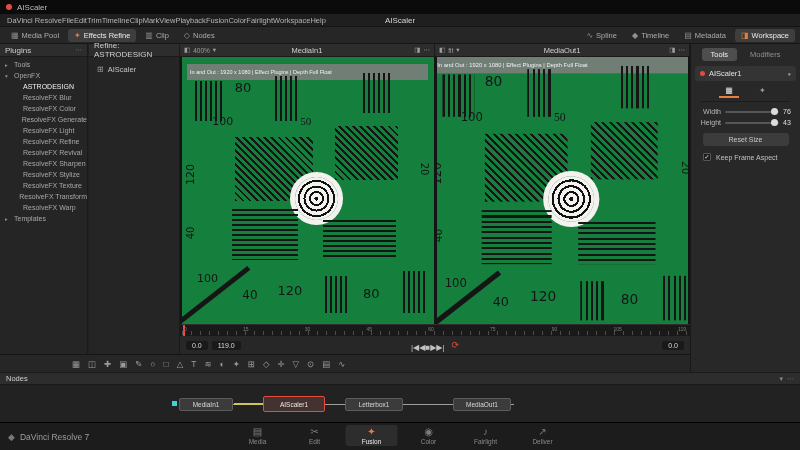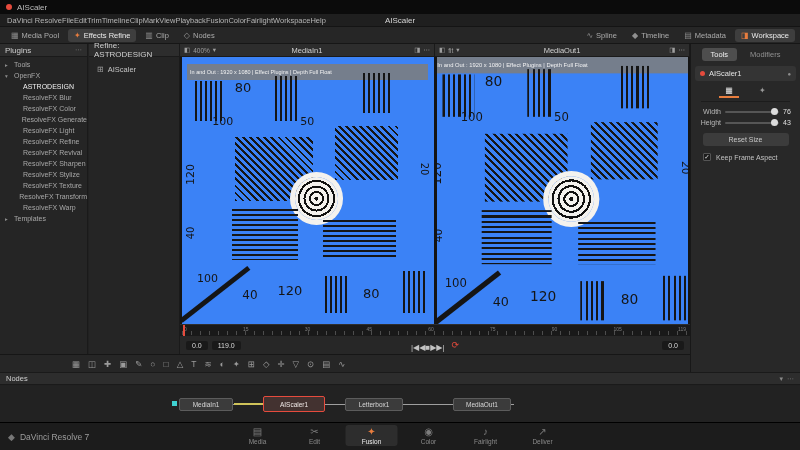--- a/index.html
+++ b/index.html
@@ -39,37 +39,37 @@
   .fx-item .ficon { color:#9a9a9a; font-size:8px; }
 
   
   .viewer-area { position:absolute; left:180px; top:44px; width:510px; height:310px; background:#1c1c1c; }
   .viewer-headers { display:flex; height:13px; }
   .vh { flex:1; position:relative; background:#2d2d2d; border-bottom:1px solid #1a1a1a; border-right:1px solid #1a1a1a; display:flex; align-items:center; padding:0 4px; font-size:6.5px; color:#9f9f9f; }
   .vh-title { position:absolute; left:0; right:0; text-align:center; font-size:7.5px; color:#d2d2d2; z-index:0; }
   .vh-left, .vh-right { display:flex; align-items:center; gap:3px; z-index:1; }
   .vh-right { margin-left:auto; }
   .viewer-canvas { position:absolute; left:0; top:13px; width:510px; height:267px; background:#141414; display:flex; gap:3px; padding:0 2px; }
-  .viewer { flex:1; position:relative; background:#3b82f6; overflow:hidden; }
+  .viewer { flex:1; position:relative; background:#15803d; overflow:hidden; }
 
   
   .chart { position:absolute; inset:0; }
   .viewer.zoomed .chart { transform:scale(1.06); transform-origin:55% 50%; }
   .cap { position:absolute; left:2%; right:2%; top:2.5%; height:6%; background:rgba(125,125,125,.88); color:#f2f2f2; font-size:5.5px; display:flex; align-items:center; padding:0 3px; white-space:nowrap; overflow:hidden; }
   .pat { position:absolute; }
   .vl { background:repeating-linear-gradient(90deg,#151515 0 2px,transparent 2px 5px); }
   .hl { background:repeating-linear-gradient(180deg,#151515 0 2px,transparent 2px 5px); }
   .dg { background:repeating-linear-gradient(45deg,#151515 0 2px,transparent 2px 5px); }
   .bull { position:absolute; border-radius:50%; background:repeating-radial-gradient(circle,#111 0 2px,#f4f2ee 2px 5.5px); box-shadow:0 0 0 5px #f4f2ee; }
   .pnum { position:absolute; color:#151515; font-family:"DejaVu Sans", sans-serif; line-height:1; }
   .p-vl1 { left:5%; top:9%; width:12%; height:15%; }
   .p-n1 { left:21%; top:9%; font-size:13px; }
   .p-vl2 { left:37%; top:7%; width:9%; height:17%; }
   .p-n2 { left:12%; top:22%; font-size:11px; }
-  .p-n3 { left:47%; top:22%; font-size:11px; }
+  .p-n3 { left:47%; top:22%; font-size:11px;font-family:Liberation Serif, serif; }
   .p-vl3 { left:72%; top:6%; width:11%; height:15%; }
   .p-n4 { right:1%; top:40%; font-size:10px; transform:rotate(90deg); }
   .p-dg1 { left:21%; top:30%; width:31%; height:24%; }
   .p-dg2 { left:61%; top:26%; width:25%; height:20%; }
   .p-bull { left:45%; top:45%; width:17%; height:16%; }
   .p-hl1 { left:20%; top:57%; width:26%; height:19%; }
   .p-hl2 { left:56%; top:61%; width:29%; height:15%; }
   .p-n5 { left:-1%; top:42%; font-size:11px; transform:rotate(-90deg); }
   .p-n6 { left:1%; top:64%; font-size:10px; transform:rotate(-90deg); }
   .p-n7 { left:6%; top:81%; font-size:11px; }

